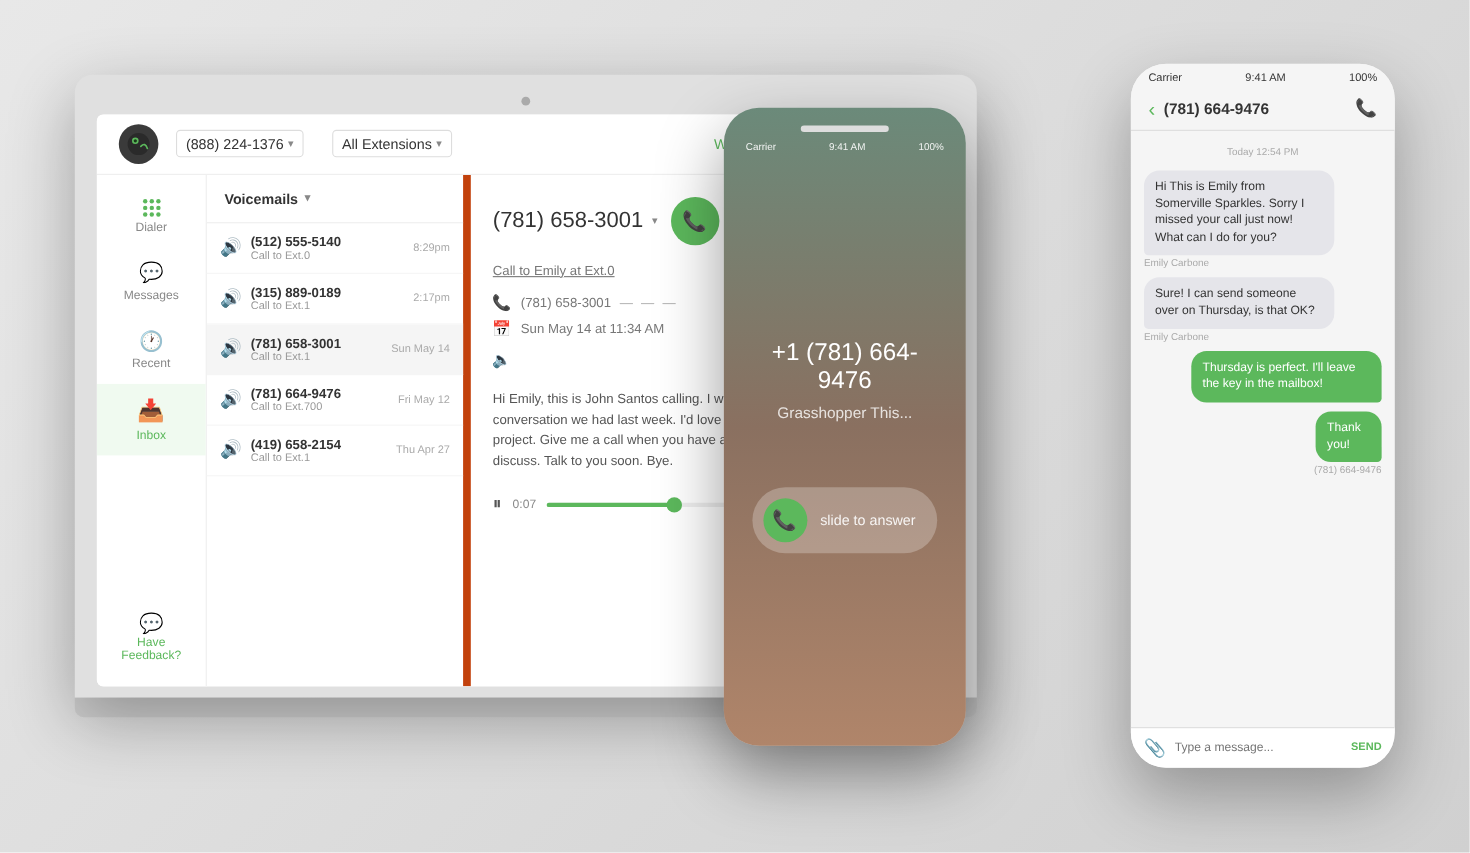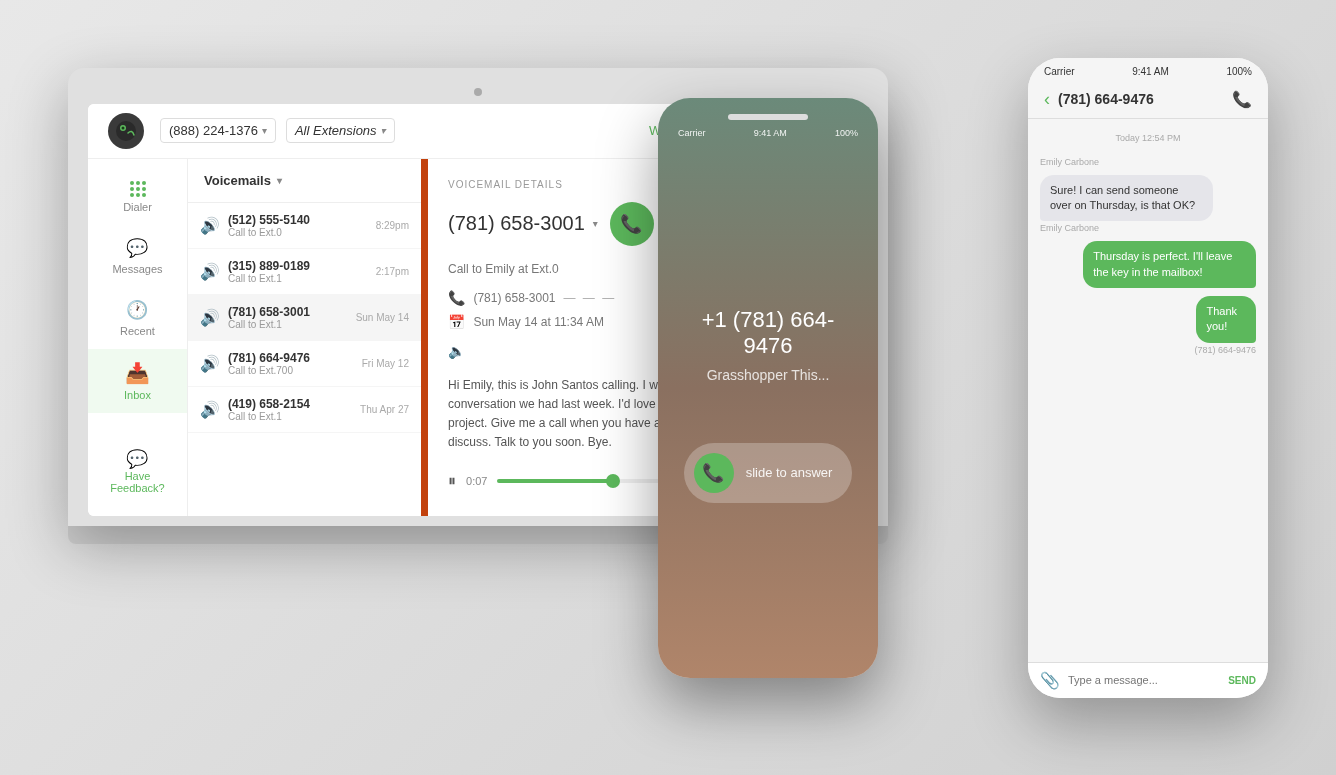--- a/index.html
+++ b/index.html
@@ -44,21 +44,21 @@
       background: #aaa;
       border-radius: 50%;
       margin: 0 auto 8px;
     }
 
     .laptop-screen {
       background: #fff;
       border-radius: 6px;
       overflow: hidden;
       width: 760px;
-      height: 412px;
+      height: 520px;
       display: flex;
       flex-direction: column;
     }
 
     .laptop-base {
       background: #d0d0d0;
       height: 18px;
       border-radius: 0 0 8px 8px;
       width: 820px;
     }
@@ -101,22 +101,21 @@
     .extensions-selector {
       display: flex;
       align-items: center;
       gap: 4px;
       font-size: 13px;
       color: #333;
       border: 1px solid #ddd;
       padding: 4px 8px;
       border-radius: 4px;
       cursor: pointer;
-      margin-left: 10px;
-      font-style: italic;
+      margin-left: 26px;
     }
 
     .header-spacer { flex: 1; }
 
     .header-welcome {
       font-size: 13px;
       color: #5cb85c;
       margin-right: 4px;
     }
 
@@ -275,20 +274,21 @@
       color: #fff;
       font-size: 18px;
       cursor: pointer;
       flex-shrink: 0;
     }
 
     .detail-to {
       font-size: 12px;
       color: #777;
       margin-bottom: 14px;
+      text-decoration: underline;
     }
 
     .detail-row {
       display: flex;
       align-items: center;
       gap: 8px;
       font-size: 12px;
       color: #777;
       margin-bottom: 8px;
     }
@@ -670,21 +670,20 @@
               <span class="vm-icon">🔊</span>
               <div class="vm-info">
                 <div class="vm-number">(419) 658-2154</div>
                 <div class="vm-ext">Call to Ext.1</div>
               </div>
               <span class="vm-time">Thu Apr 27</span>
             </div>
           </div>
 
           <div class="voicemail-detail">
-            <div class="detail-label">VOICEMAIL DETAILS</div>
             <div class="detail-header">
               <div class="detail-number">
                 <span>(781) 658-3001</span>
                 <span class="chevron">▾</span>
               </div>
               <div class="call-btn">📞</div>
             </div>
             <div class="detail-to">Call to Emily at Ext.0</div>
             <div class="detail-row">
               <span class="detail-row-icon">📞</span>
@@ -743,20 +742,21 @@
     </div>
     <div class="msg-header">
       <span class="msg-back">‹</span>
       <span class="msg-header-number">(781) 664-9476</span>
       <span class="msg-call-icon">📞</span>
     </div>
     <div class="msg-body">
       <div class="msg-date">Today 12:54 PM</div>
 
       <div>
+        <div class="msg-bubble received">Hi This is Emily from Somerville Sparkles. Sorry I missed your call just now! What can I do for you?</div>
         <div class="msg-sender">Emily Carbone</div>
       </div>
 
 
       <div>
         <div class="msg-bubble received">Sure! I can send someone over on Thursday, is that OK?</div>
         <div class="msg-sender">Emily Carbone</div>
       </div>
 
       <div style="align-self:flex-end;display:flex;flex-direction:column;align-items:flex-end;">

